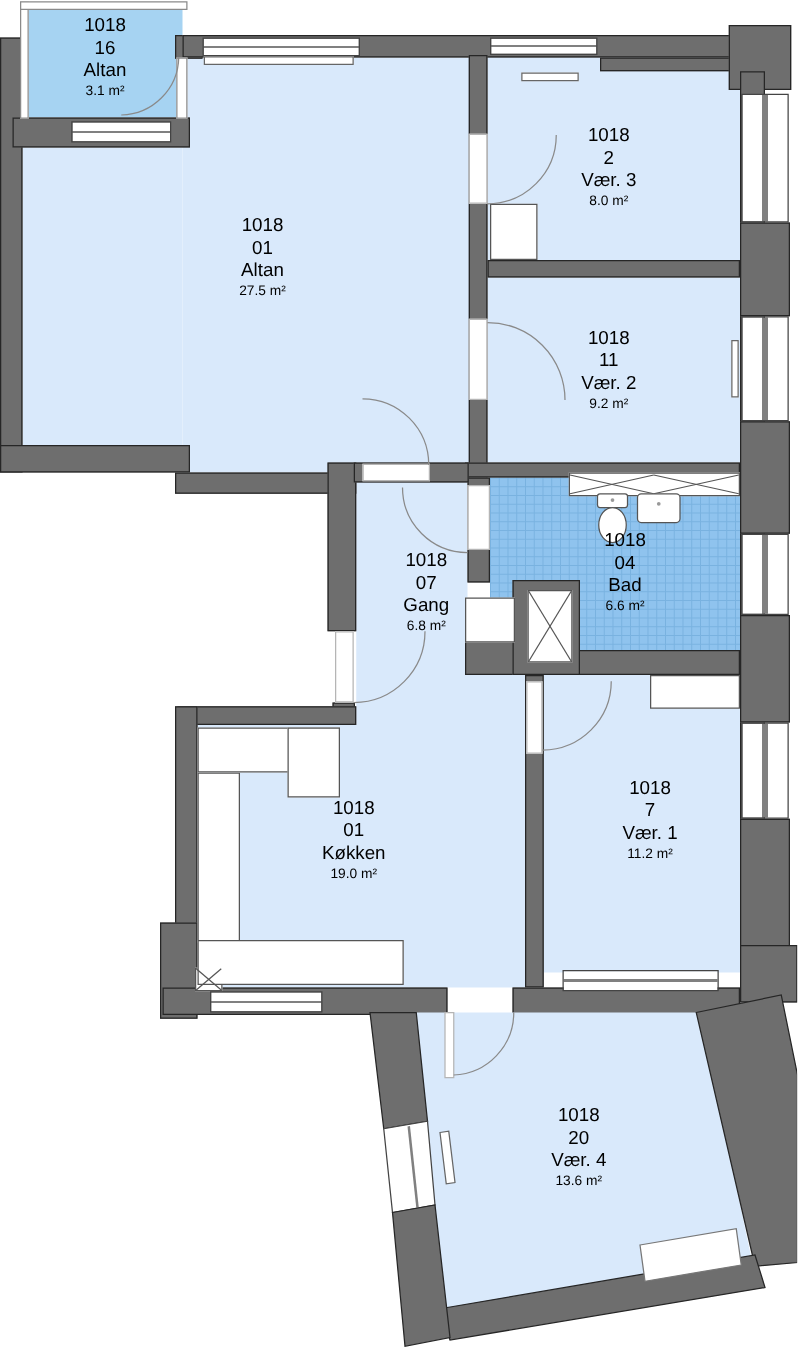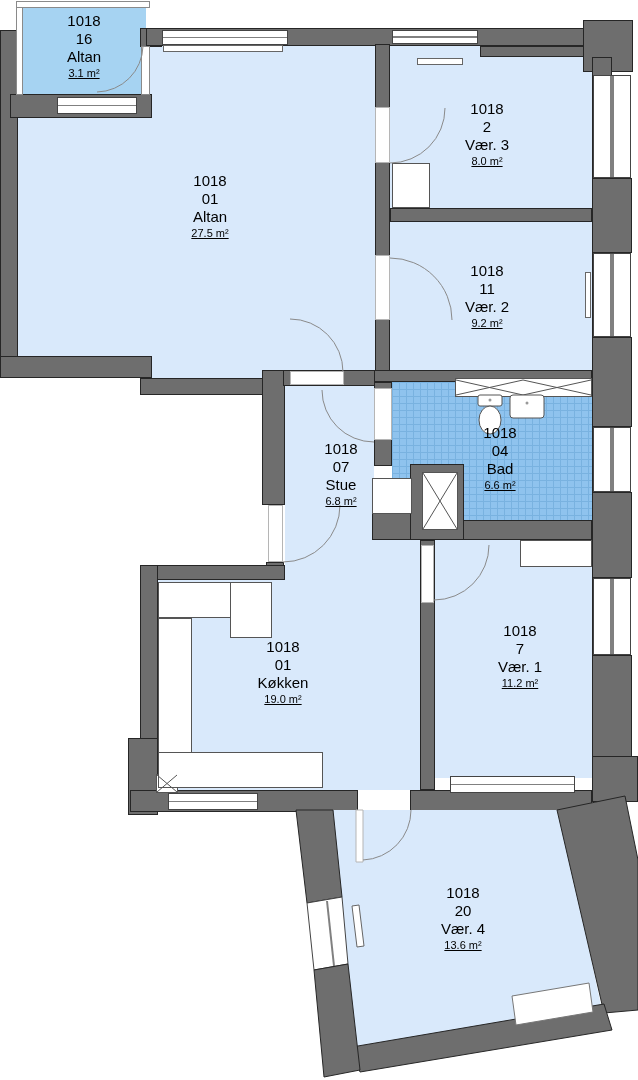--- a/index.html
+++ b/index.html
@@ -16,21 +16,21 @@
   .gap{position:absolute;background:#fff;border:1px solid #b5b5b5;box-sizing:border-box;z-index:15;}
   .thin{position:absolute;background:#fff;border:1px solid #8a8a8a;box-sizing:border-box;z-index:15;}
   .rad{position:absolute;background:#fff;border:1px solid #666;box-sizing:border-box;z-index:16;}
   .win-h{position:absolute;border:1px solid #444;box-sizing:border-box;z-index:16;
         background:linear-gradient(#fff 0 44%,#808080 44% 56%,#fff 56% 100%);}
   .win-v{position:absolute;border:1px solid #444;box-sizing:border-box;z-index:16;
         background:linear-gradient(90deg,#fff 0 44%,#808080 44% 56%,#fff 56% 100%);}
   .overlay{position:absolute;left:0;top:0;z-index:20;pointer-events:none;}
   .label{position:absolute;width:120px;margin-left:-60px;text-align:center;color:#000;
          font-size:15px;line-height:18px;z-index:30;}
-  .label .area{font-size:11px;line-height:14px;text-decoration:underline;}
+  .label .area{font-size:11px;line-height:14px;}
 </style>
 </head>
 <body>
 
 <div class="plan">
 
   <div class="room balc" style="left:22px;top:4px;width:124px;height:90px;"></div>
   <div class="room" style="left:18px;top:118px;width:128px;height:240px;"></div>
   <div class="room" style="left:146px;top:46px;width:230px;height:332px;"></div>
   <div class="room" style="left:390px;top:44px;width:202px;height:164px;"></div>
@@ -173,21 +173,21 @@
   </div>
   <div class="label" style="left:487px;top:262px;">
     <div>1018</div>
     <div>11</div>
     <div>Vær. 2</div>
     <div class="area">9.2 m²</div>
   </div>
   <div class="label" style="left:341px;top:440px;">
     <div>1018</div>
     <div>07</div>
-    <div>Stue</div>
+    <div>Gang</div>
     <div class="area">6.8 m²</div>
   </div>
   <div class="label" style="left:500px;top:424px;">
     <div>1018</div>
     <div>04</div>
     <div>Bad</div>
     <div class="area">6.6 m²</div>
   </div>
   <div class="label" style="left:283px;top:638px;">
     <div>1018</div>

